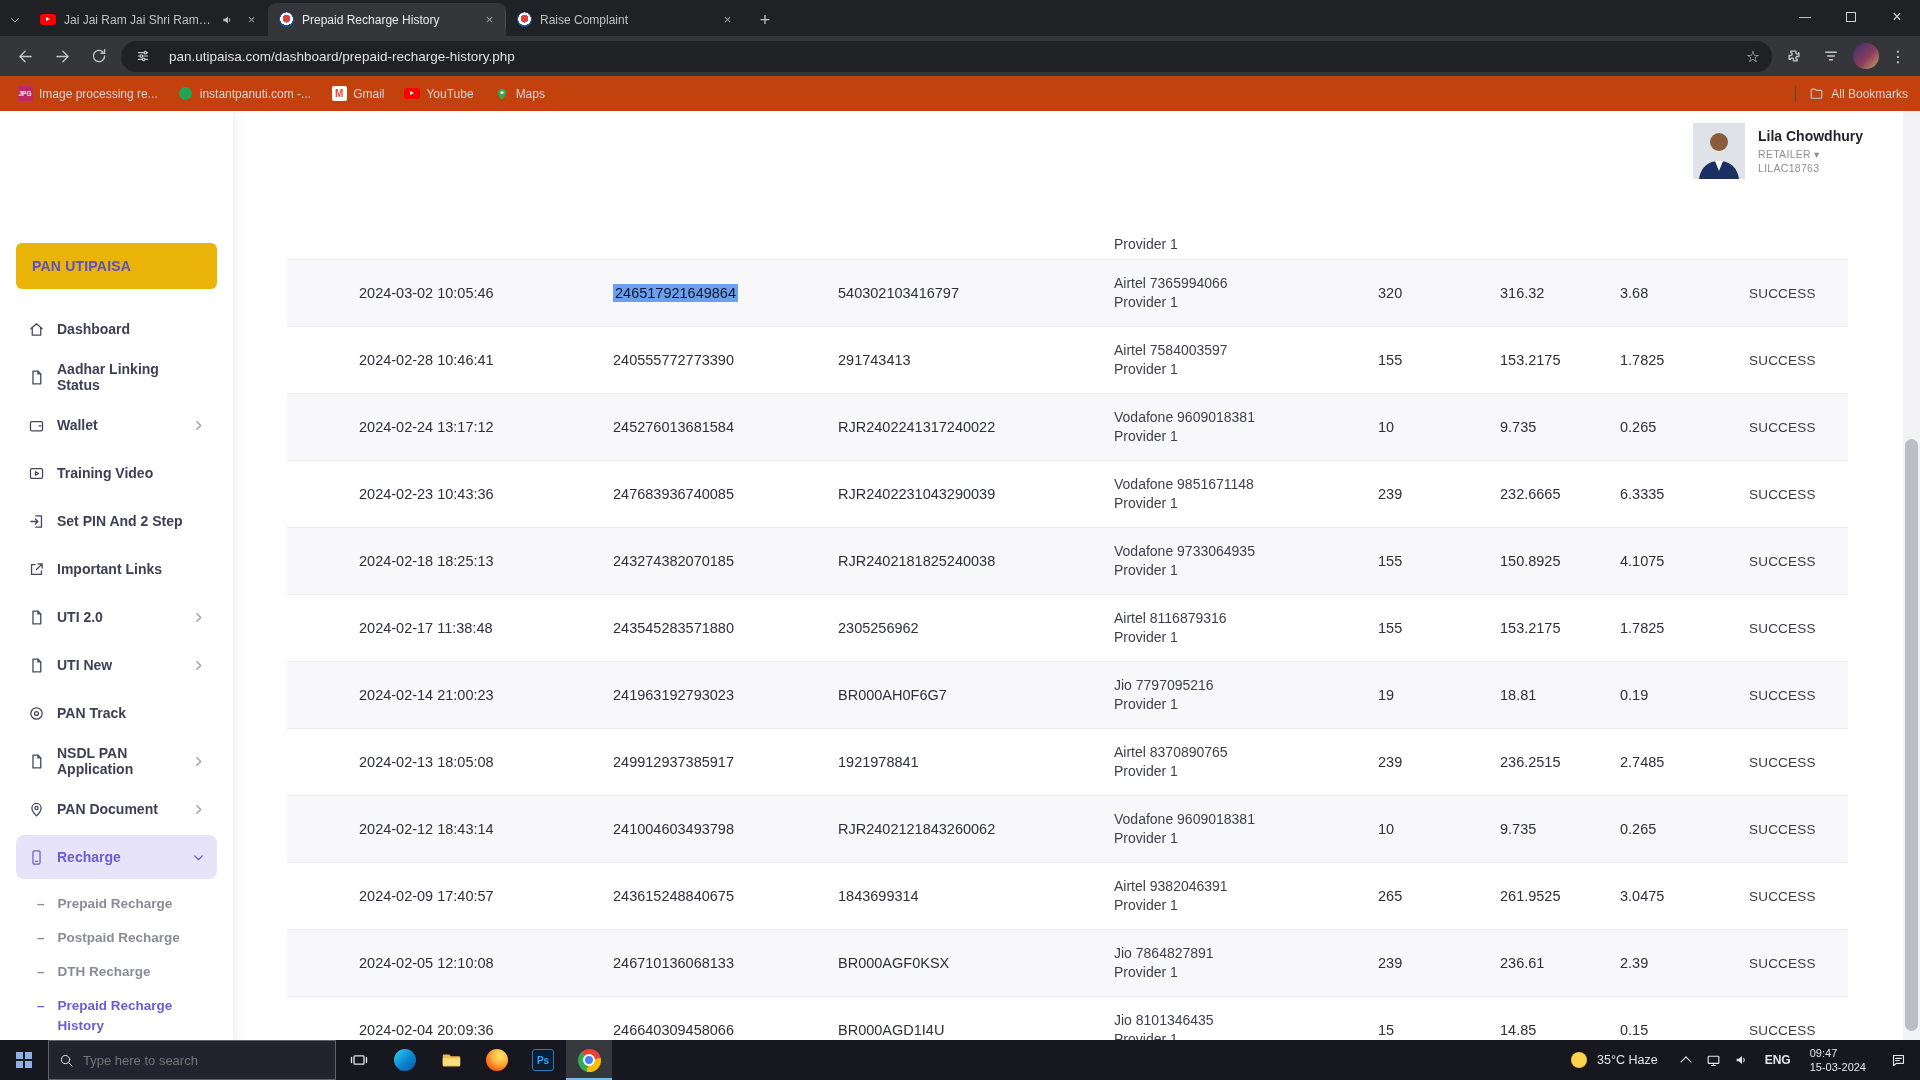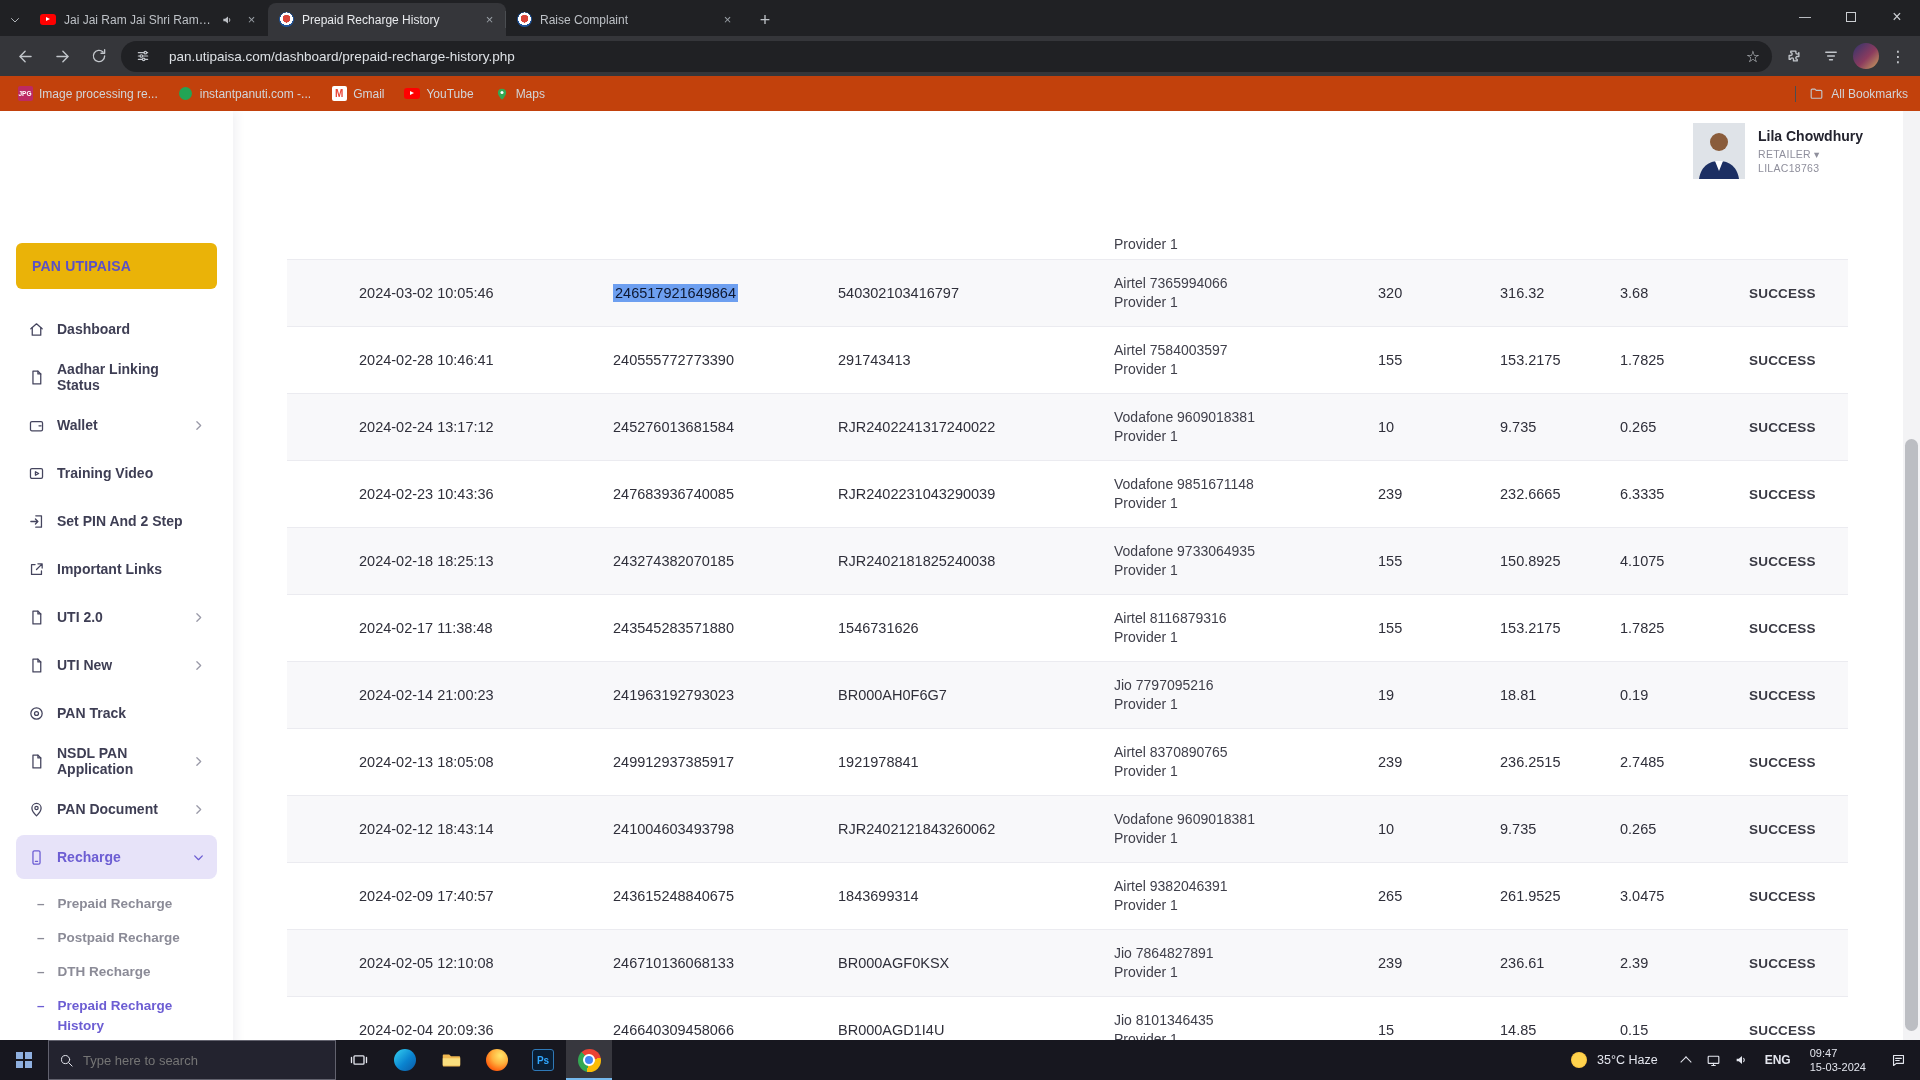--- a/index.html
+++ b/index.html
@@ -88,21 +88,21 @@
 
   
   .content{position:absolute;left:287px;top:100px;width:1561px;height:838px;background:#fff;overflow:hidden}
   .partial{height:48px;position:relative}
   .ppro{position:absolute;left:827px;bottom:7px;font-size:14px;color:#3f3f4a}
   .trow{display:grid;grid-template-columns:254px 225px 276px 264px 122px 120px 129px 1fr;
     align-items:center;height:67px;padding-left:72px;border-top:1px solid #ebebf0;
     font-size:14.5px;color:#2f2f3a}
   .trow.shade{background:#f8f8fa}
   .op div{line-height:19px;font-size:14px;color:#3f3f4a}
-  .status{font-weight:bold;letter-spacing:.2px;color:#3a3a44;font-size:13.5px}
+  .status{font-weight:normal;letter-spacing:.2px;color:#3a3a44;font-size:13.5px}
   .sel{background:#6d9ff0;color:#0e1830;padding:1px 2px}
 
   
   .taskbar{position:absolute;left:0;top:1040px;width:1920px;height:40px;background:#17171f;
     display:flex;align-items:stretch;color:#e4e6ee;z-index:20}
   .tbstart{width:48px;display:flex;align-items:center;justify-content:center}
   .winlogo{display:grid;grid-template-columns:7px 7px;grid-template-rows:7px 7px;gap:1.5px}
   .winlogo span{background:#8fb0e0}
   .tbsearch{width:288px;background:#23232f;border:1px solid #62626e;display:flex;align-items:center;
     gap:9px;padding:0 10px}
@@ -491,21 +491,21 @@
           </div>
         <div>155</div>
         <div>150.8925</div>
         <div>4.1075</div>
         <div class="status">SUCCESS</div>
       </div>
 
       <div class="trow">
         <div>2024-02-17 11:38:48</div>
         <div>243545283571880</div>
-        <div>1546731626</div>
+        <div>2305256962</div>
         <div class="op">
             <div>Airtel 8116879316</div>
             <div>Provider 1</div>
           </div>
         <div>155</div>
         <div>153.2175</div>
         <div>1.7825</div>
         <div class="status">SUCCESS</div>
       </div>
 

